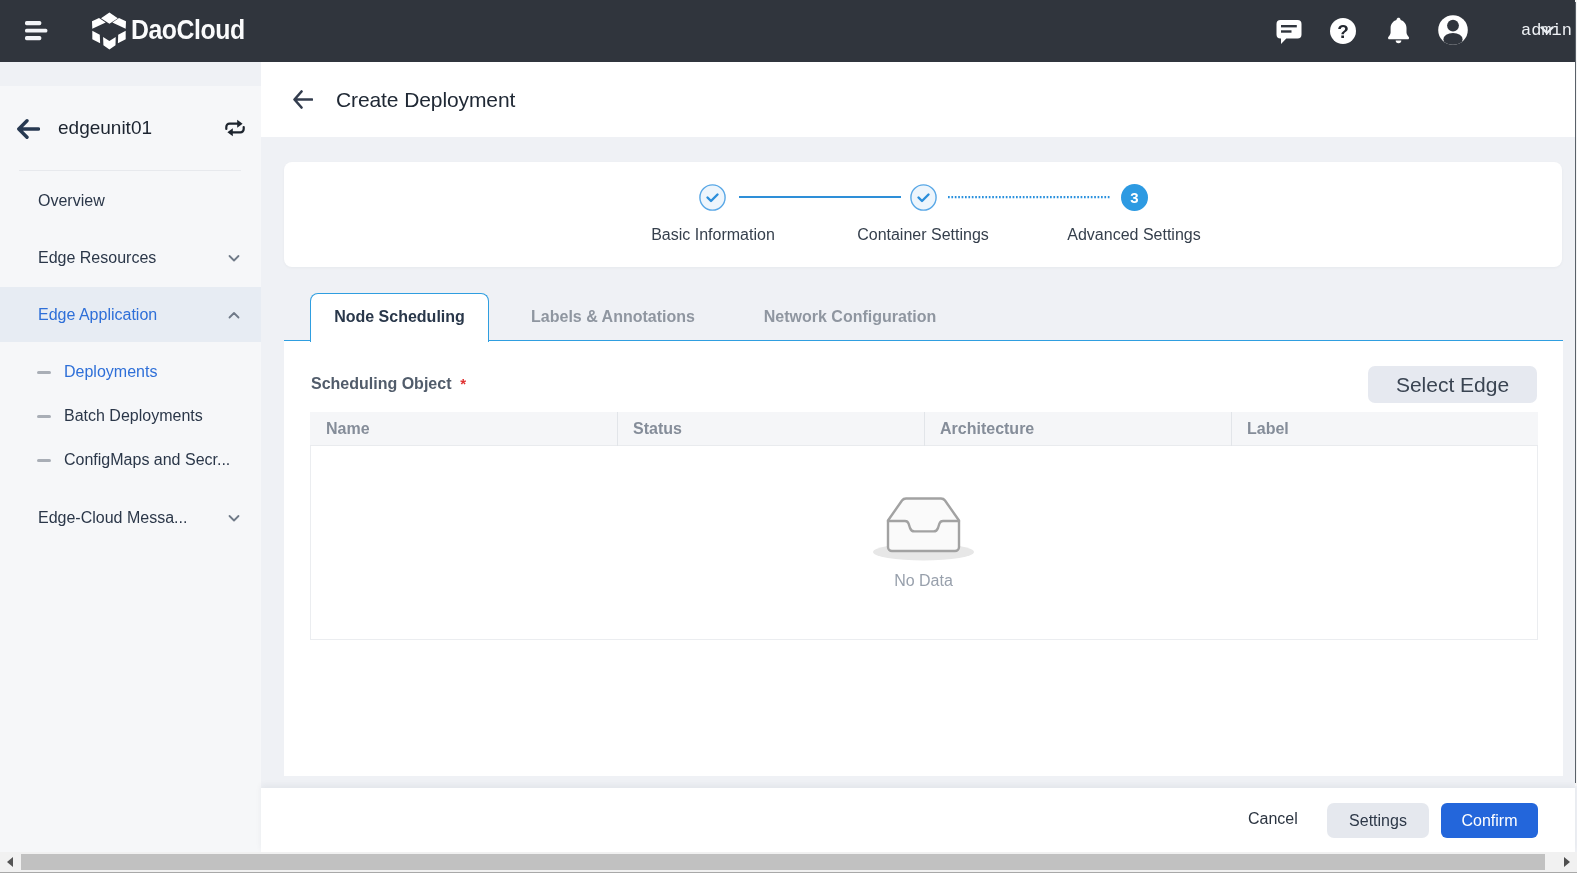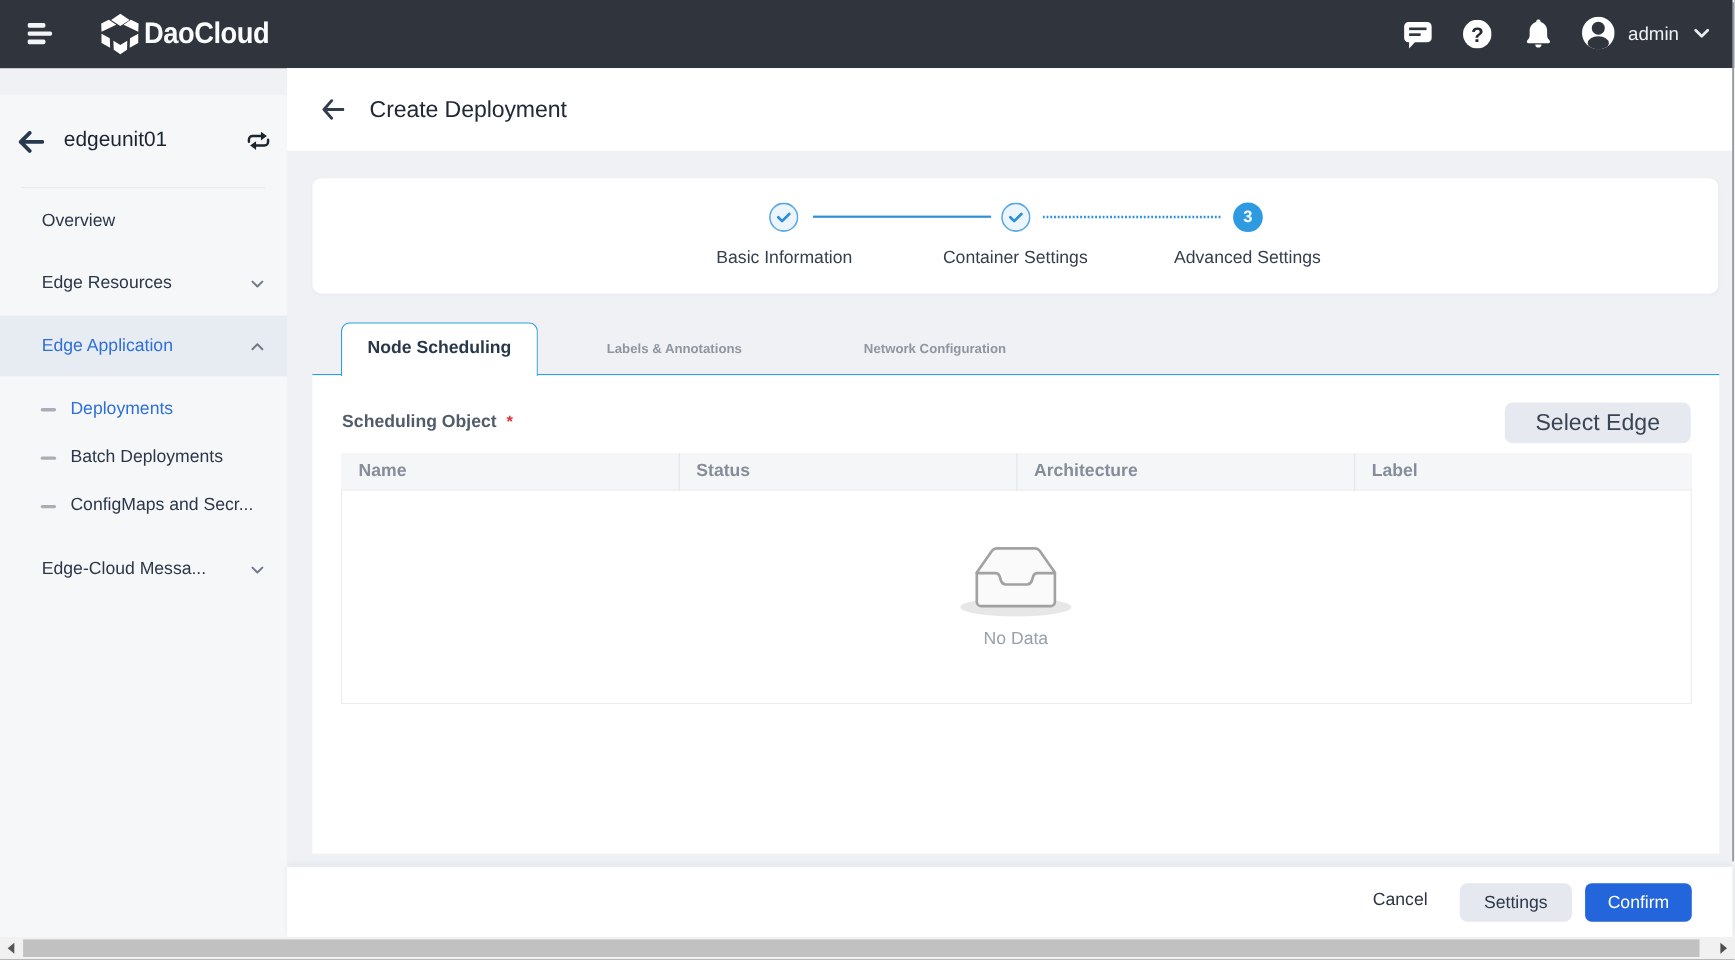--- a/index.html
+++ b/index.html
@@ -30,21 +30,21 @@
 
   .stepper-card { left:284px; top:162px; width:1278px; height:105px; background:#fff; border-radius:8px; box-shadow:0 1px 3px rgba(30,40,60,0.04); }
   .step-label { top:226px; font-size:16px; color:#353f4c; text-align:center; width:220px; }
   .sline { top:196px; height:2px; background:#2e8fd8; }
 
   
   .tabline { left:284px; top:340px; width:1279px; height:1px; background:#2f9ee0; }
   .panel { left:284px; top:341px; width:1279px; height:435px; background:#fff; }
   .tab-active { left:310px; top:293px; width:179px; height:49px; background:#fff; border:1px solid #2f9ee0; border-bottom:none; border-radius:8px 8px 0 0; z-index:3; }
   .tab-active .t { position:absolute; left:0; right:0; top:14px; text-align:center; font-size:16px; font-weight:bold; color:#29374a; }
-  .tab-in { top:293px; height:48px; font-size:12px; font-weight:bold; color:#8f96a0; text-align:center; line-height:48px; }
+  .tab-in { top:293px; height:48px; font-size:16px; font-weight:bold; color:#8f96a0; text-align:center; line-height:48px; }
 
   
   .sched-label { left:311px; top:375px; font-size:16px; font-weight:bold; color:#515c6b; }
   .req { color:#e03131; font-size:15px; }
   .btn-select { left:1368px; top:366px; width:169px; height:37px; background:#e6e9f0; border-radius:7px; font-size:21px; color:#3a4452; text-align:center; line-height:37px; }
 
   
   .table { left:310px; top:412px; width:1228px; height:228px; border:1px solid #ebedf0; border-top:none; background:#fff; }
   .thead { left:310px; top:412px; width:1228px; height:34px; background:#f5f6f8; border-bottom:1px solid #e9ebee; }
   .th { position:absolute; top:0; height:34px; line-height:34px; font-size:16px; font-weight:bold; color:#858d99; padding-left:16px; }
@@ -107,21 +107,21 @@
         <clipPath id="avc">
           <circle cx="15" cy="15" r="14.8"></circle>
         </clipPath>
       </defs>
       <circle cx="15" cy="15" r="14.8" fill="#fff"></circle>
       <circle cx="15" cy="10.6" r="5.9" fill="#30353d"></circle>
       <g clip-path="url(#avc)">
         <ellipse cx="15" cy="24.4" rx="9.6" ry="6.4" fill="#30353d"></ellipse>
       </g>
     </svg>
-    <div class="abs" style="left:1480px;top:21px;font-size:17px;color:#eef1f5;">admin</div>
+    <div class="abs" style="left:1521px;top:21px;font-size:17px;color:#eef1f5;font-family:Liberation Mono, monospace;">admin</div>
     <svg class="abs" style="left:1540px;top:26px" width="14" height="9" viewBox="0 0 14 9">
       <path d="M1.5 1.5 L7 7 L12.5 1.5" stroke="#e9edf2" stroke-width="2.4" fill="none" stroke-linecap="round" stroke-linejoin="round"></path>
     </svg>
   </div>
 
   <div class="abs sidebar">
     <svg class="abs" style="left:16px;top:33px" width="24" height="20" viewBox="0 0 24 20">
       <path d="M11 1.8 L2.8 10 L11 18.2 M3.2 10 L22.5 10" stroke="#273951" stroke-width="3.4" fill="none" stroke-linecap="round" stroke-linejoin="round"></path>
     </svg>
     <div class="abs side-head-text">edgeunit01</div>

